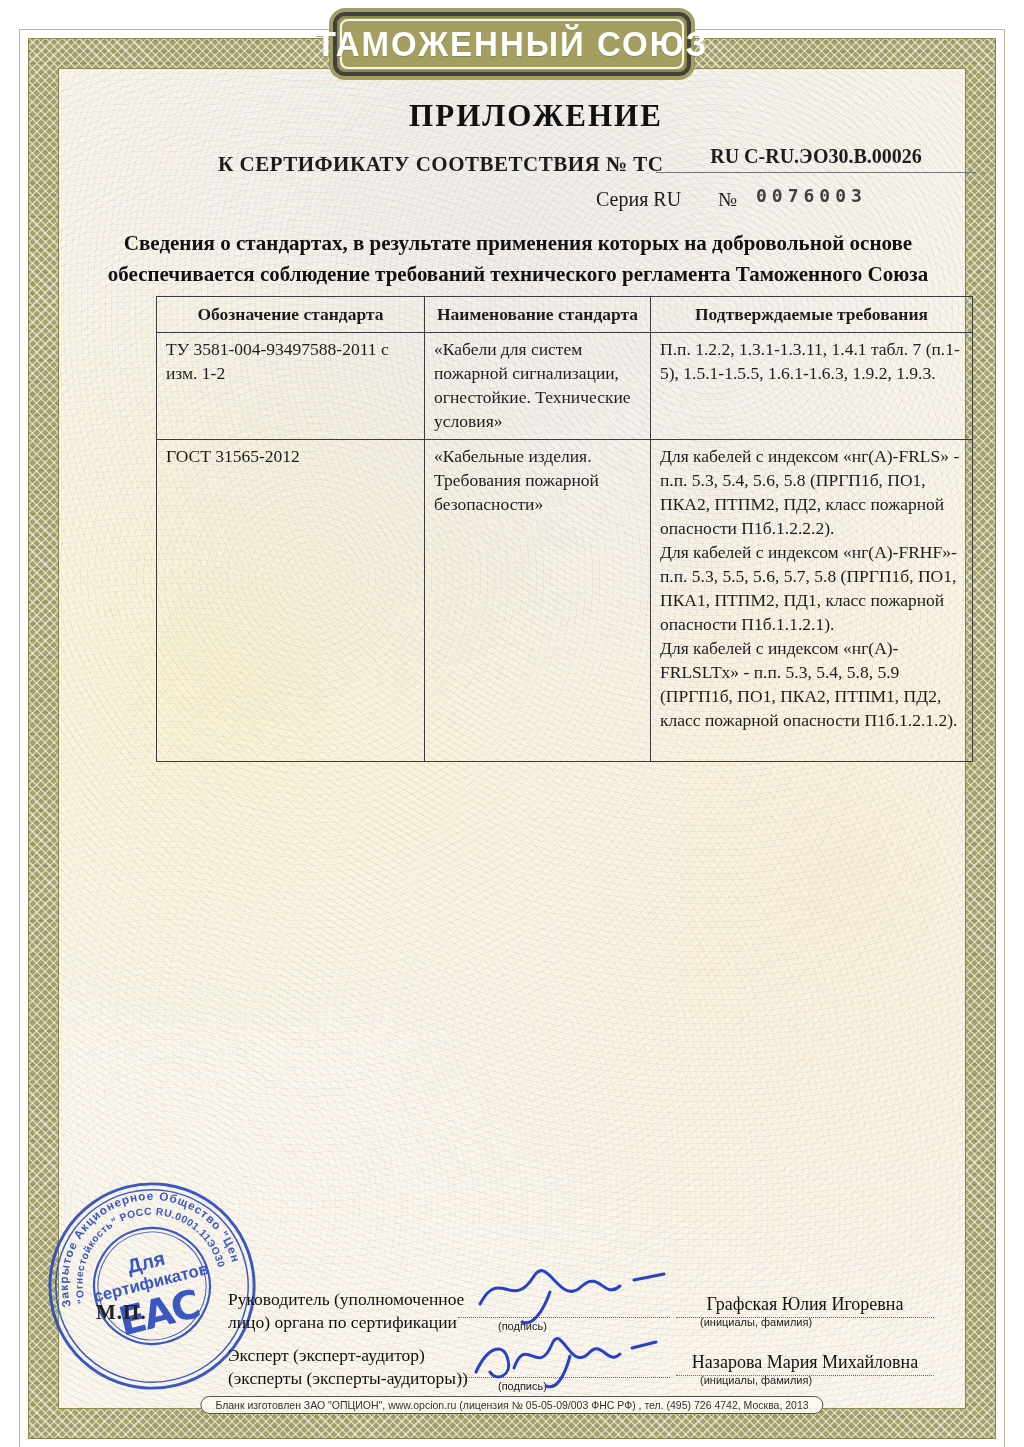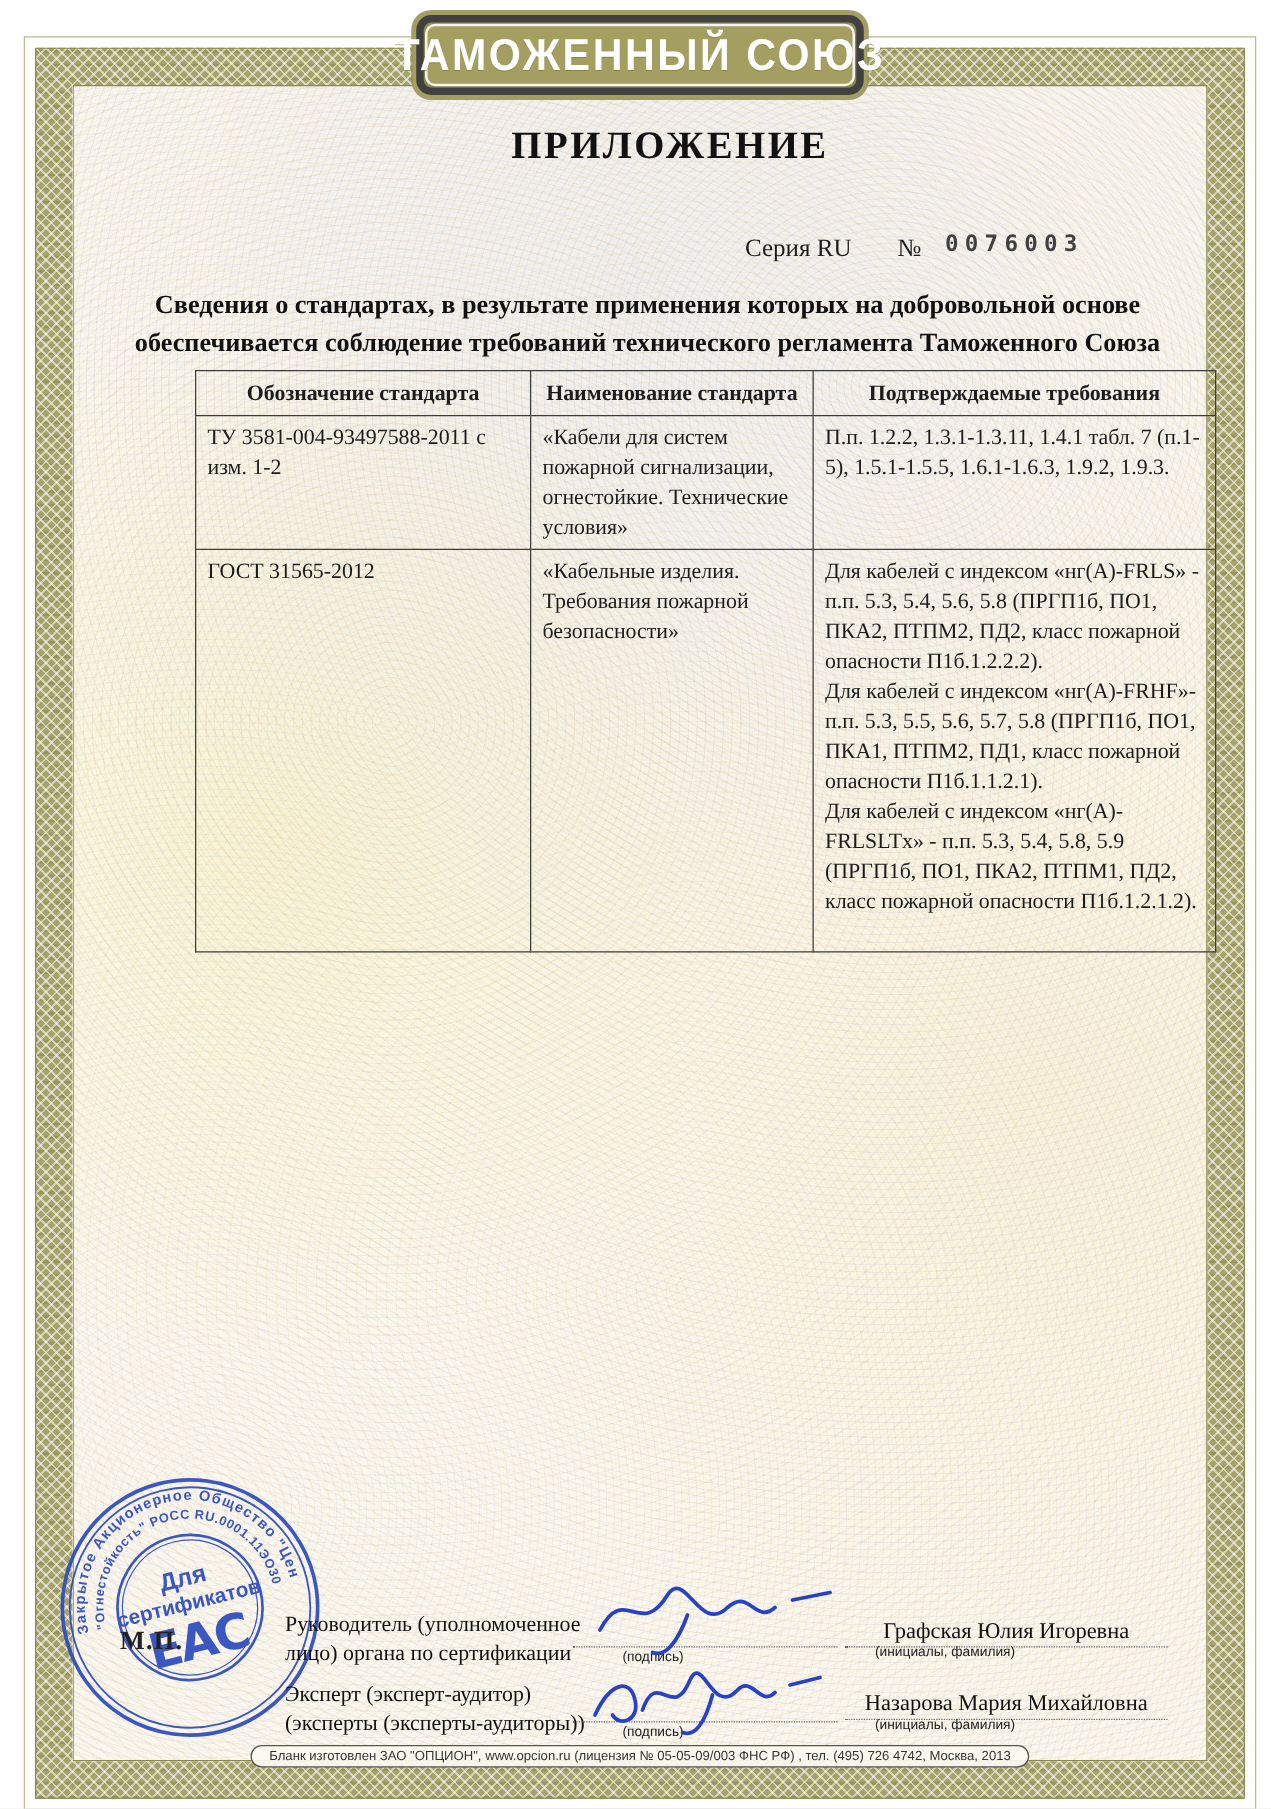--- a/index.html
+++ b/index.html
@@ -32,21 +32,21 @@
       radial-gradient(circle at 50% 12%, rgba(150,160,220,.10), rgba(0,0,0,0) 45%),
       radial-gradient(circle at 18% 45%, rgba(245,235,160,.35), rgba(0,0,0,0) 40%),
       radial-gradient(circle at 85% 60%, rgba(245,225,170,.28), rgba(0,0,0,0) 45%),
       #fbf7ec;
     box-shadow:0 0 0 1px #8b8850 inset;
   }
   
   .plaque{
     position:absolute;left:50%;top:12px;transform:translateX(-50%);
     width:358px;height:64px;border-radius:12px;
-    background:#a49e60;border:6px solid #404040;
+    background:#a49e60;border:4px solid #404040;
     box-shadow:0 0 0 3px #a49e60, 0 0 0 4px rgba(139,136,80,.8), 0 0 0 2px #8b8850 inset;
     display:flex;align-items:center;justify-content:center;
   }
   .plaque-inner{
     width:344px;height:50px;border:2px solid rgba(255,255,255,.9);border-radius:8px;
     display:flex;align-items:center;justify-content:center;
   }
   .plaque-text{
     font-family:"Liberation Sans", sans-serif;font-weight:bold;
     font-size:33px;color:#ffffff;letter-spacing:2px;white-space:nowrap;
@@ -128,20 +128,22 @@
   <div class="body-area"></div>
 
   <div class="plaque">
     <div class="plaque-inner">
       <span class="plaque-text">ТАМОЖЕННЫЙ СОЮЗ</span>
     </div>
   </div>
 
   <div class="doc-title">ПРИЛОЖЕНИЕ</div>
 
+  <div class="cert-line">К СЕРТИФИКАТУ СООТВЕТСТВИЯ  № ТС</div>
+  <div class="cert-num">RU C-RU.ЭО30.В.00026</div>
 
   <div class="series-label">Серия  RU</div>
   <div class="num-sign">№</div>
   <div class="serial">0076003</div>
 
   <div class="intro">Сведения о стандартах, в результате применения которых на добровольной основе обеспечивается соблюдение требований технического регламента Таможенного Союза</div>
 
   <table class="std">
     <colgroup>
         <col class="c1">

